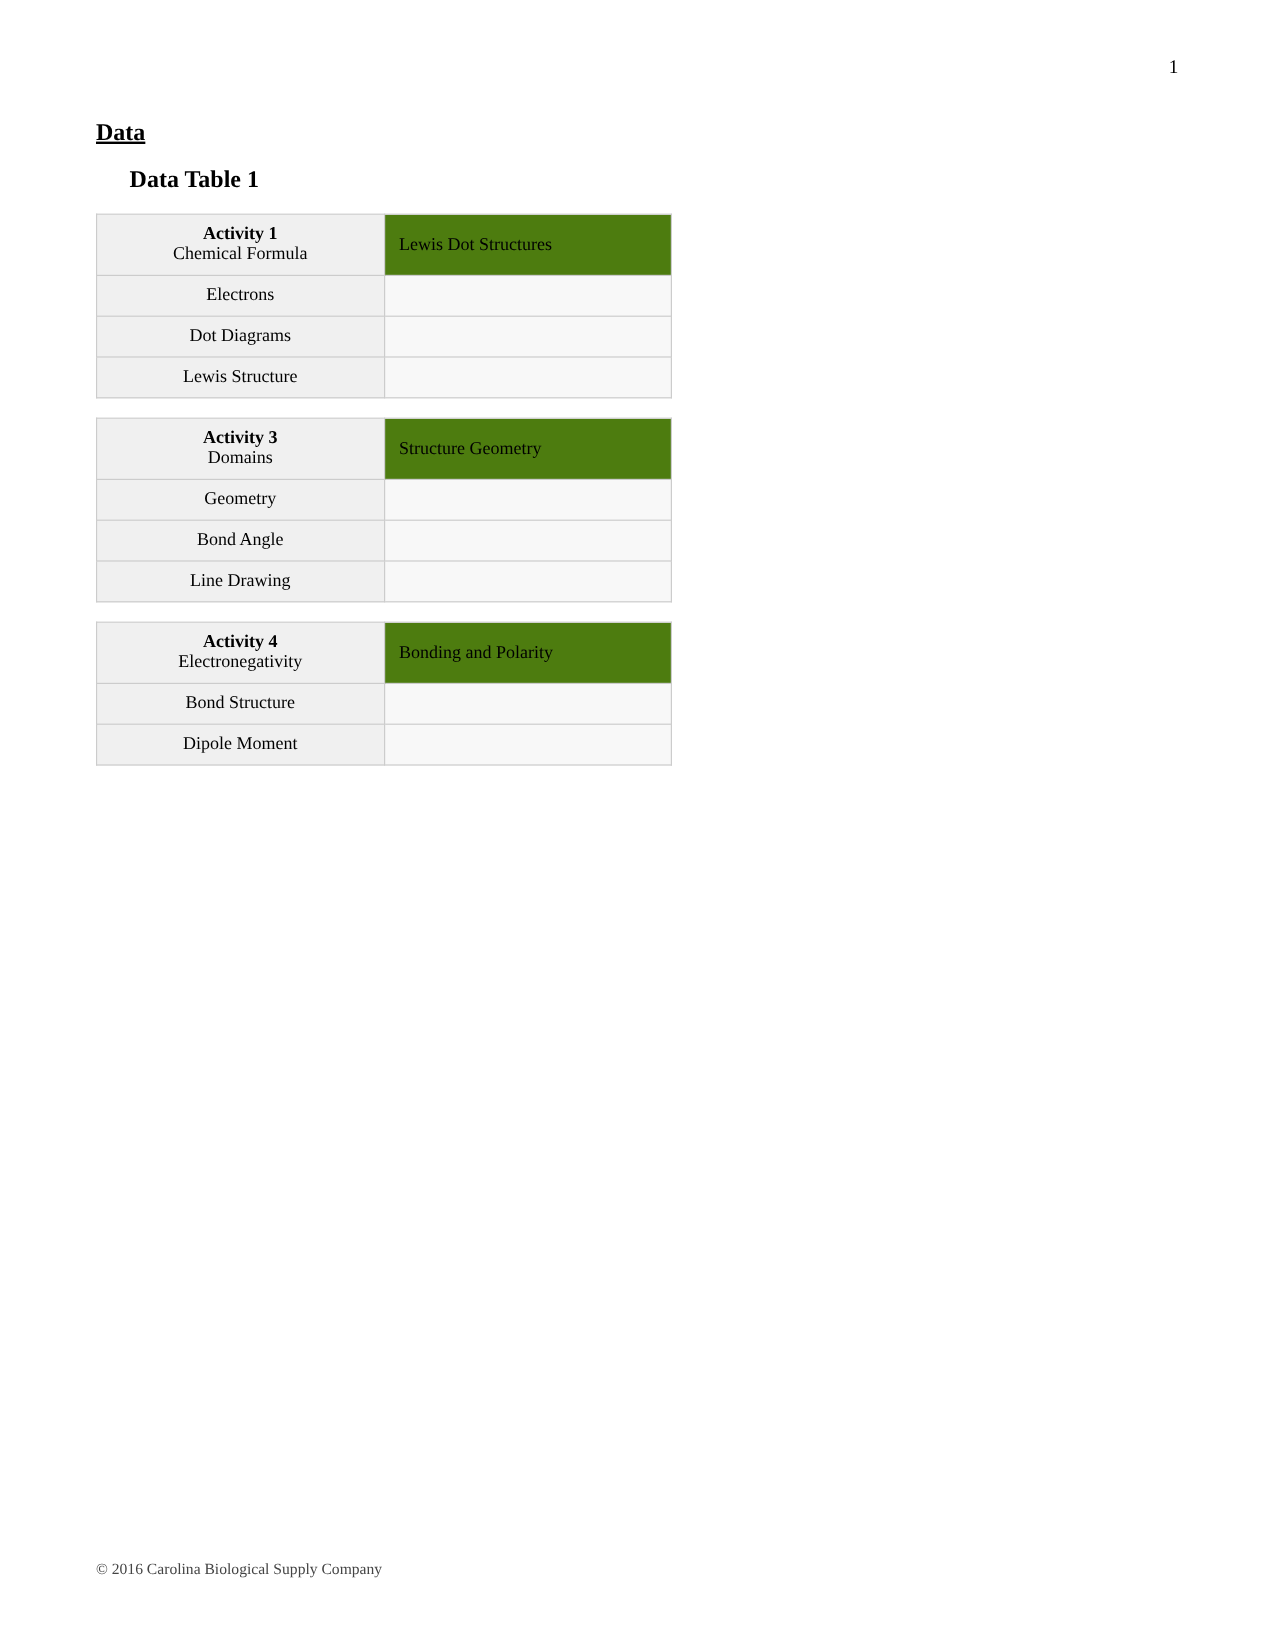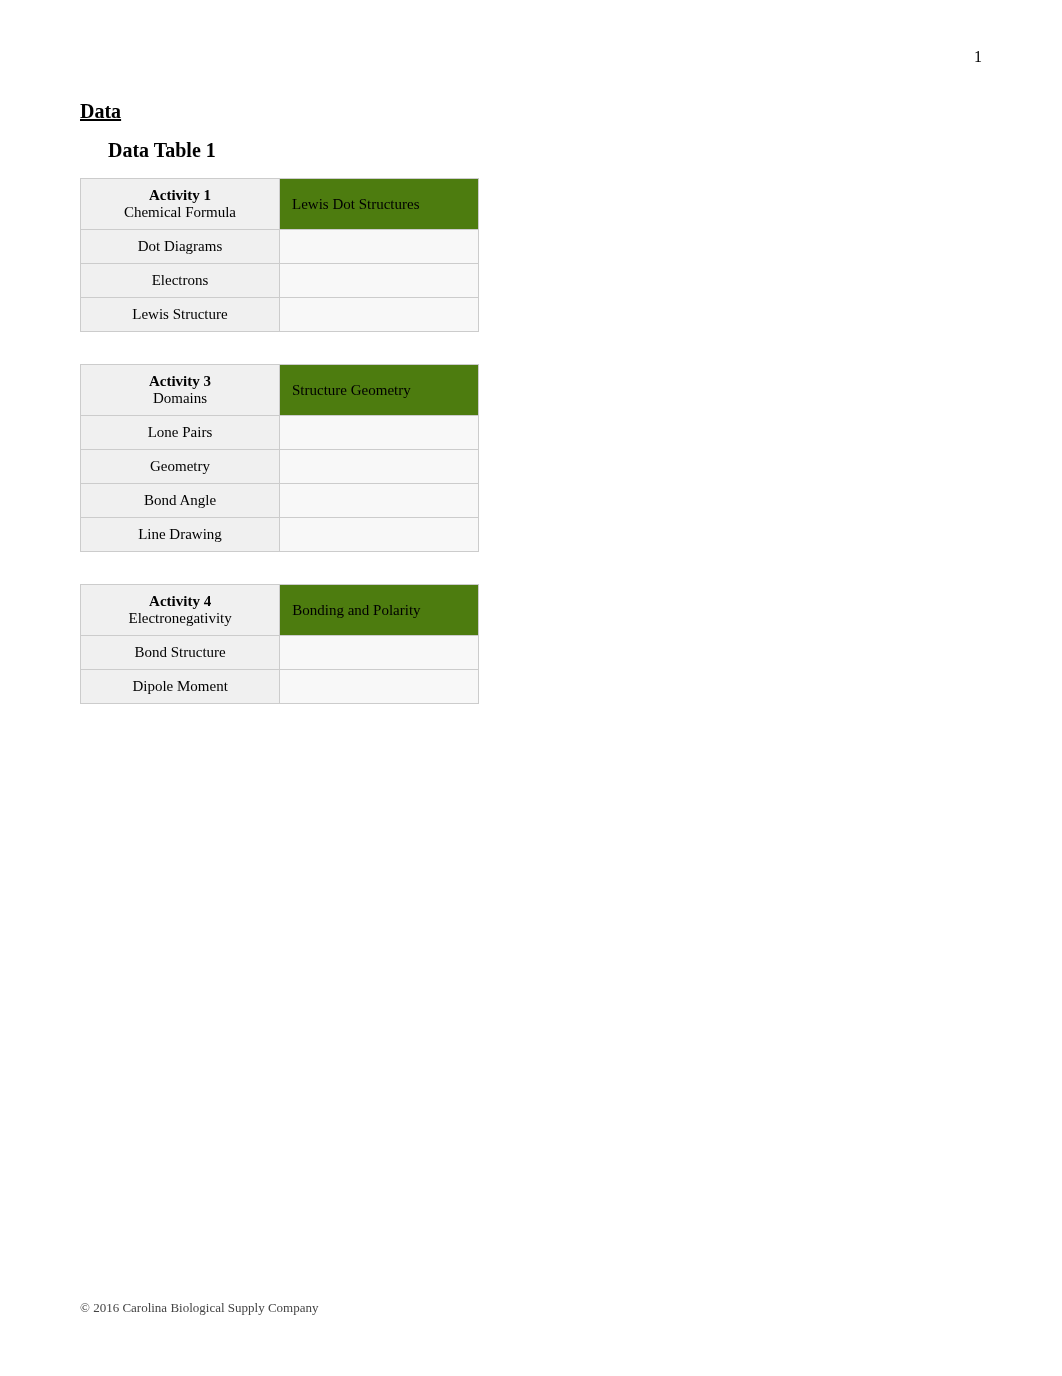--- a/index.html
+++ b/index.html
@@ -37,23 +37,23 @@
     }
 
     .data-table-title {
       font-size: 20px;
       font-weight: bold;
       margin-bottom: 16px;
       margin-left: 28px;
     }
 
     .data-table {
-      width: 399px;
+      width: 480px;
       border-collapse: collapse;
-      margin-bottom: 32px;
+      margin-bottom: 16px;
     }
 
     .data-table td {
       border: 1px solid #cccccc;
       padding: 8px 12px;
       font-size: 15px;
       vertical-align: middle;
     }
 
     .data-table .col-activity {
@@ -107,46 +107,42 @@
   <table class="data-table">
     <tbody>
         <tr>
       <td class="col-activity">
         <span class="activity-header">Activity 1</span><br>
         <span class="activity-sub">Chemical Formula</span>
       </td>
       <td class="col-header">Lewis Dot Structures</td>
     </tr>
     <tr>
-      <td class="row-label">Dot Diagrams</td>
+      <td class="row-label">Electrons</td>
       <td class="row-value"></td>
     </tr>
     <tr>
-      <td class="row-label">Electrons</td>
+      <td class="row-label">Dot Diagrams</td>
       <td class="row-value"></td>
     </tr>
     <tr>
       <td class="row-label">Lewis Structure</td>
       <td class="row-value"></td>
     </tr>
   </tbody>
     </table>
 
   <table class="data-table">
     <tbody>
         <tr>
       <td class="col-activity">
         <span class="activity-header">Activity 3</span><br>
         <span class="activity-sub">Domains</span>
       </td>
       <td class="col-header">Structure Geometry</td>
-    </tr>
-    <tr>
-      <td class="row-label">Lone Pairs</td>
-      <td class="row-value"></td>
     </tr>
     <tr>
       <td class="row-label">Geometry</td>
       <td class="row-value"></td>
     </tr>
     <tr>
       <td class="row-label">Bond Angle</td>
       <td class="row-value"></td>
     </tr>
     <tr>

